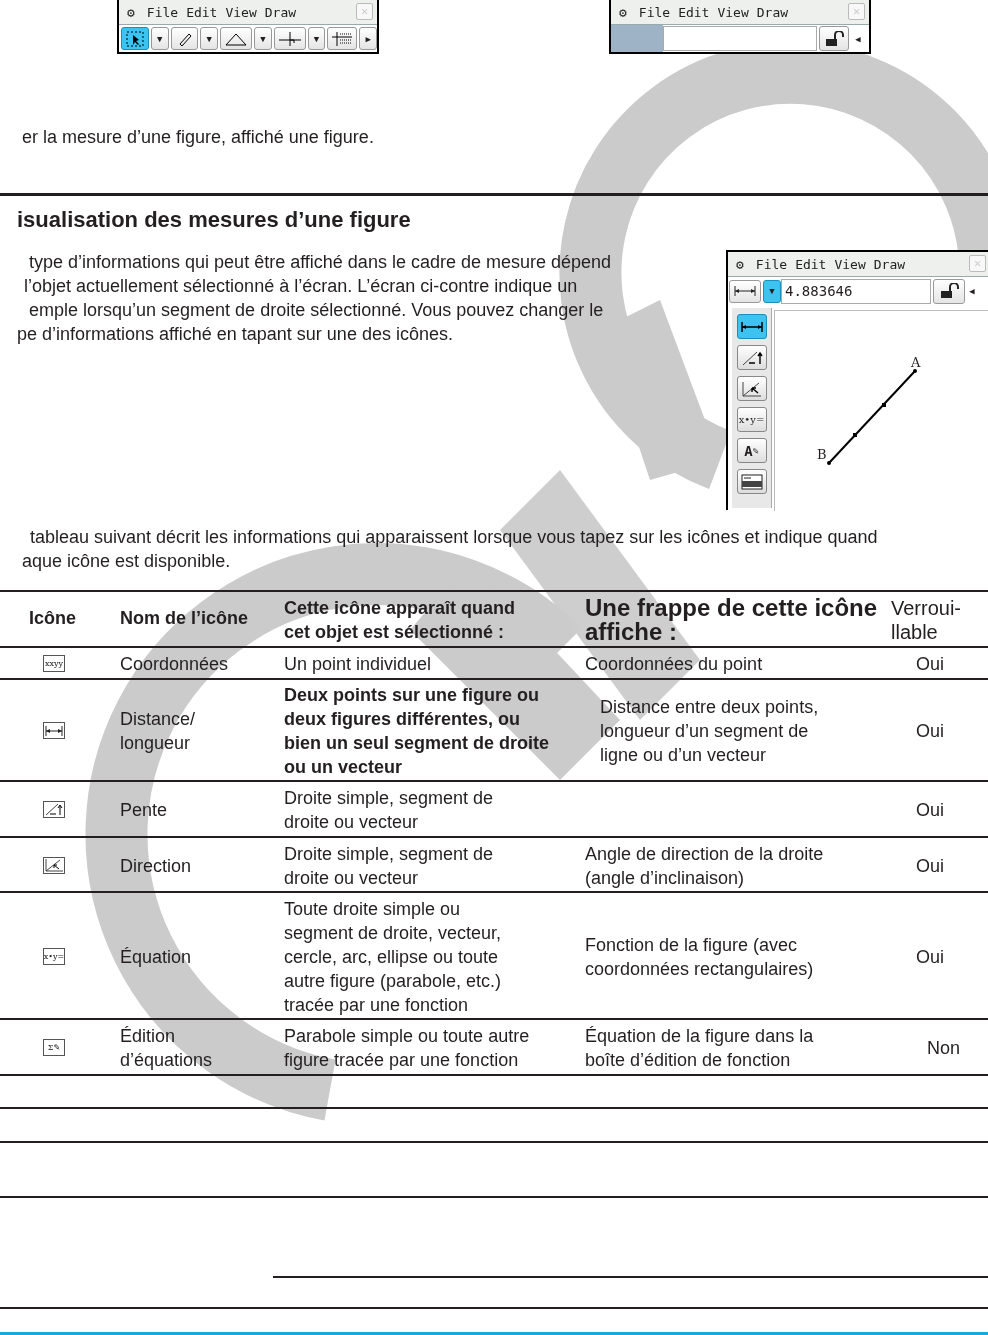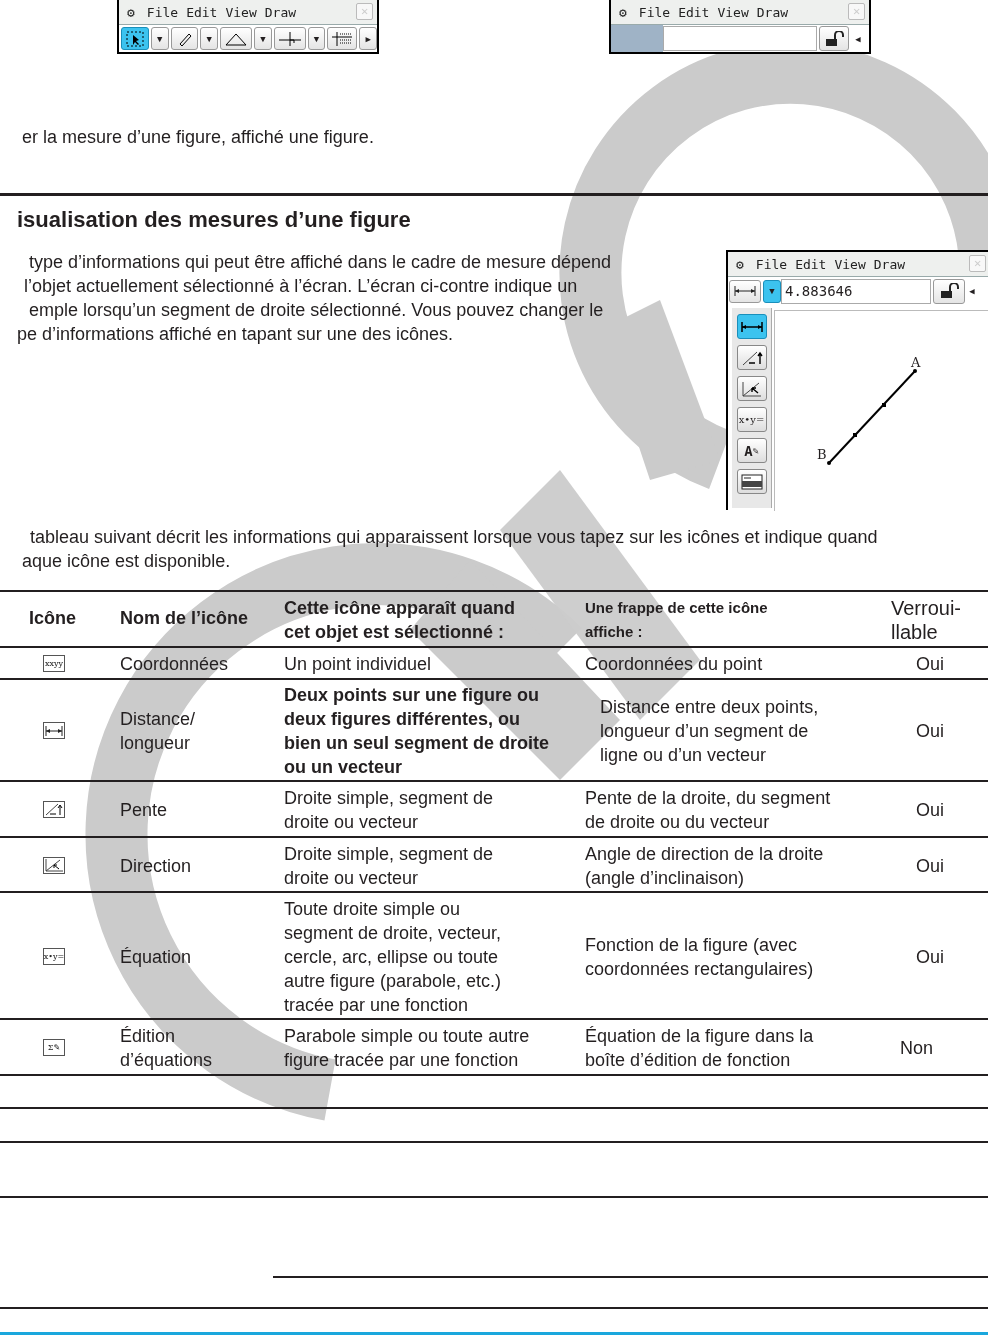--- a/index.html
+++ b/index.html
@@ -229,21 +229,21 @@
 
   <div class="rule" style="left:0; top:590px; width:988px;"></div>
 
   <div>
     <span class="abs" style="left:29px; top:608px; font-size:18px; font-weight:bold;">Icône</span>
     <span class="abs" style="left:120px; top:608px; font-size:18px; font-weight:bold;">Nom de l’icône</span>
     <span class="abs" style="left:284px; top:596px; font-size:18px; font-weight:bold; line-height:24px;">
       <span>Cette icône apparaît quand</span><br>
       <span>cet objet est sélectionné :</span>
     </span>
-    <span class="abs" style="left:585px; top:596px; font-size:15px; font-weight:bold; line-height:24px;">
+    <span class="abs" style="left:585px; top:596px; font-size:24px; font-weight:bold; line-height:24px;">
       <span>Une frappe de cette icône</span><br>
       <span>affiche :</span>
     </span>
     <span class="abs" style="left:891px; top:596px; font-size:20px; font-weight:normal; line-height:24px;">
       <span>Verroui-</span><br>
       <span>llable</span>
     </span>
   </div>
   <div class="rule" style="left:0; top:646px; width:988px;"></div>
 
@@ -294,24 +294,20 @@
             <path d="M6 12 H12 M16 13 V4 M14 6 L16 3 L18 6" stroke="#000" fill="none"></path>
           </svg>
         </div>
         <div class="abs" style="left: 120px; font-size: 18px; line-height: 24px; top: 16px;">
           <div>Pente</div>
         </div>
         <div class="abs" style="left: 284px; font-size: 18px; line-height: 24px; top: 4px;">
           <div>Droite simple, segment de</div>
           <div>droite ou vecteur</div>
         </div>
-        <div class="abs" style="left: 585px; font-size: 18px; line-height: 24px; top: 4px;">
-          <div>Pente de la droite, du segment</div>
-          <div>de droite ou du vecteur</div>
-        </div>
         <div class="abs" style="left: 900px; width: 60px; text-align: center; font-size: 18px; line-height: 24px; top: 16px;">Oui</div>
         <div class="rule" style="left: 0px; width: 988px; top: 54px;"></div>
       </div>
       <div class="abs" style="left: 0px; top: 838px; width: 988px; height: 55px;">
         <div class="ico" style="left: 43px; top: 18.5px;">
           <svg width="20" height="15">
             <path d="M2 1 V13 H19 M2 13 L16 2" stroke="#444" fill="none"></path>
             <path d="M15 11 L10 7 M10 7 V10 M10 7 H13" stroke="#000" fill="none"></path>
           </svg>
         </div>
@@ -355,21 +351,21 @@
           <div>d’équations</div>
         </div>
         <div class="abs" style="left: 284px; font-size: 18px; line-height: 24px; top: 4px;">
           <div>Parabole simple ou toute autre</div>
           <div>figure tracée par une fonction</div>
         </div>
         <div class="abs" style="left: 585px; font-size: 18px; line-height: 24px; top: 4px;">
           <div>Équation de la figure dans la</div>
           <div>boîte d’édition de fonction</div>
         </div>
-        <div class="abs" style="left: 900px; width: 60px; text-align: left; font-size: 18px; line-height: 24px; top: 16px;">Non</div>
+        <div class="abs" style="left: 900px; width: 60px; text-align: right; font-size: 18px; line-height: 24px; top: 16px;">Non</div>
         <div class="rule" style="left: 0px; width: 988px; top: 54px;"></div>
       </div>
     </div>
 
   <div class="rule" style="left:0; top:1107px; width:988px;"></div>
   <div class="rule" style="left:0; top:1141px; width:988px;"></div>
   <div class="rule" style="left:0; top:1196px; width:988px;"></div>
   <div class="rule" style="left:273px; top:1276px; width:715px;"></div>
   <div class="rule" style="left:0; top:1307px; width:988px;"></div>
   <div class="rule-blue" style="left:0; top:1332px; width:988px;"></div>

